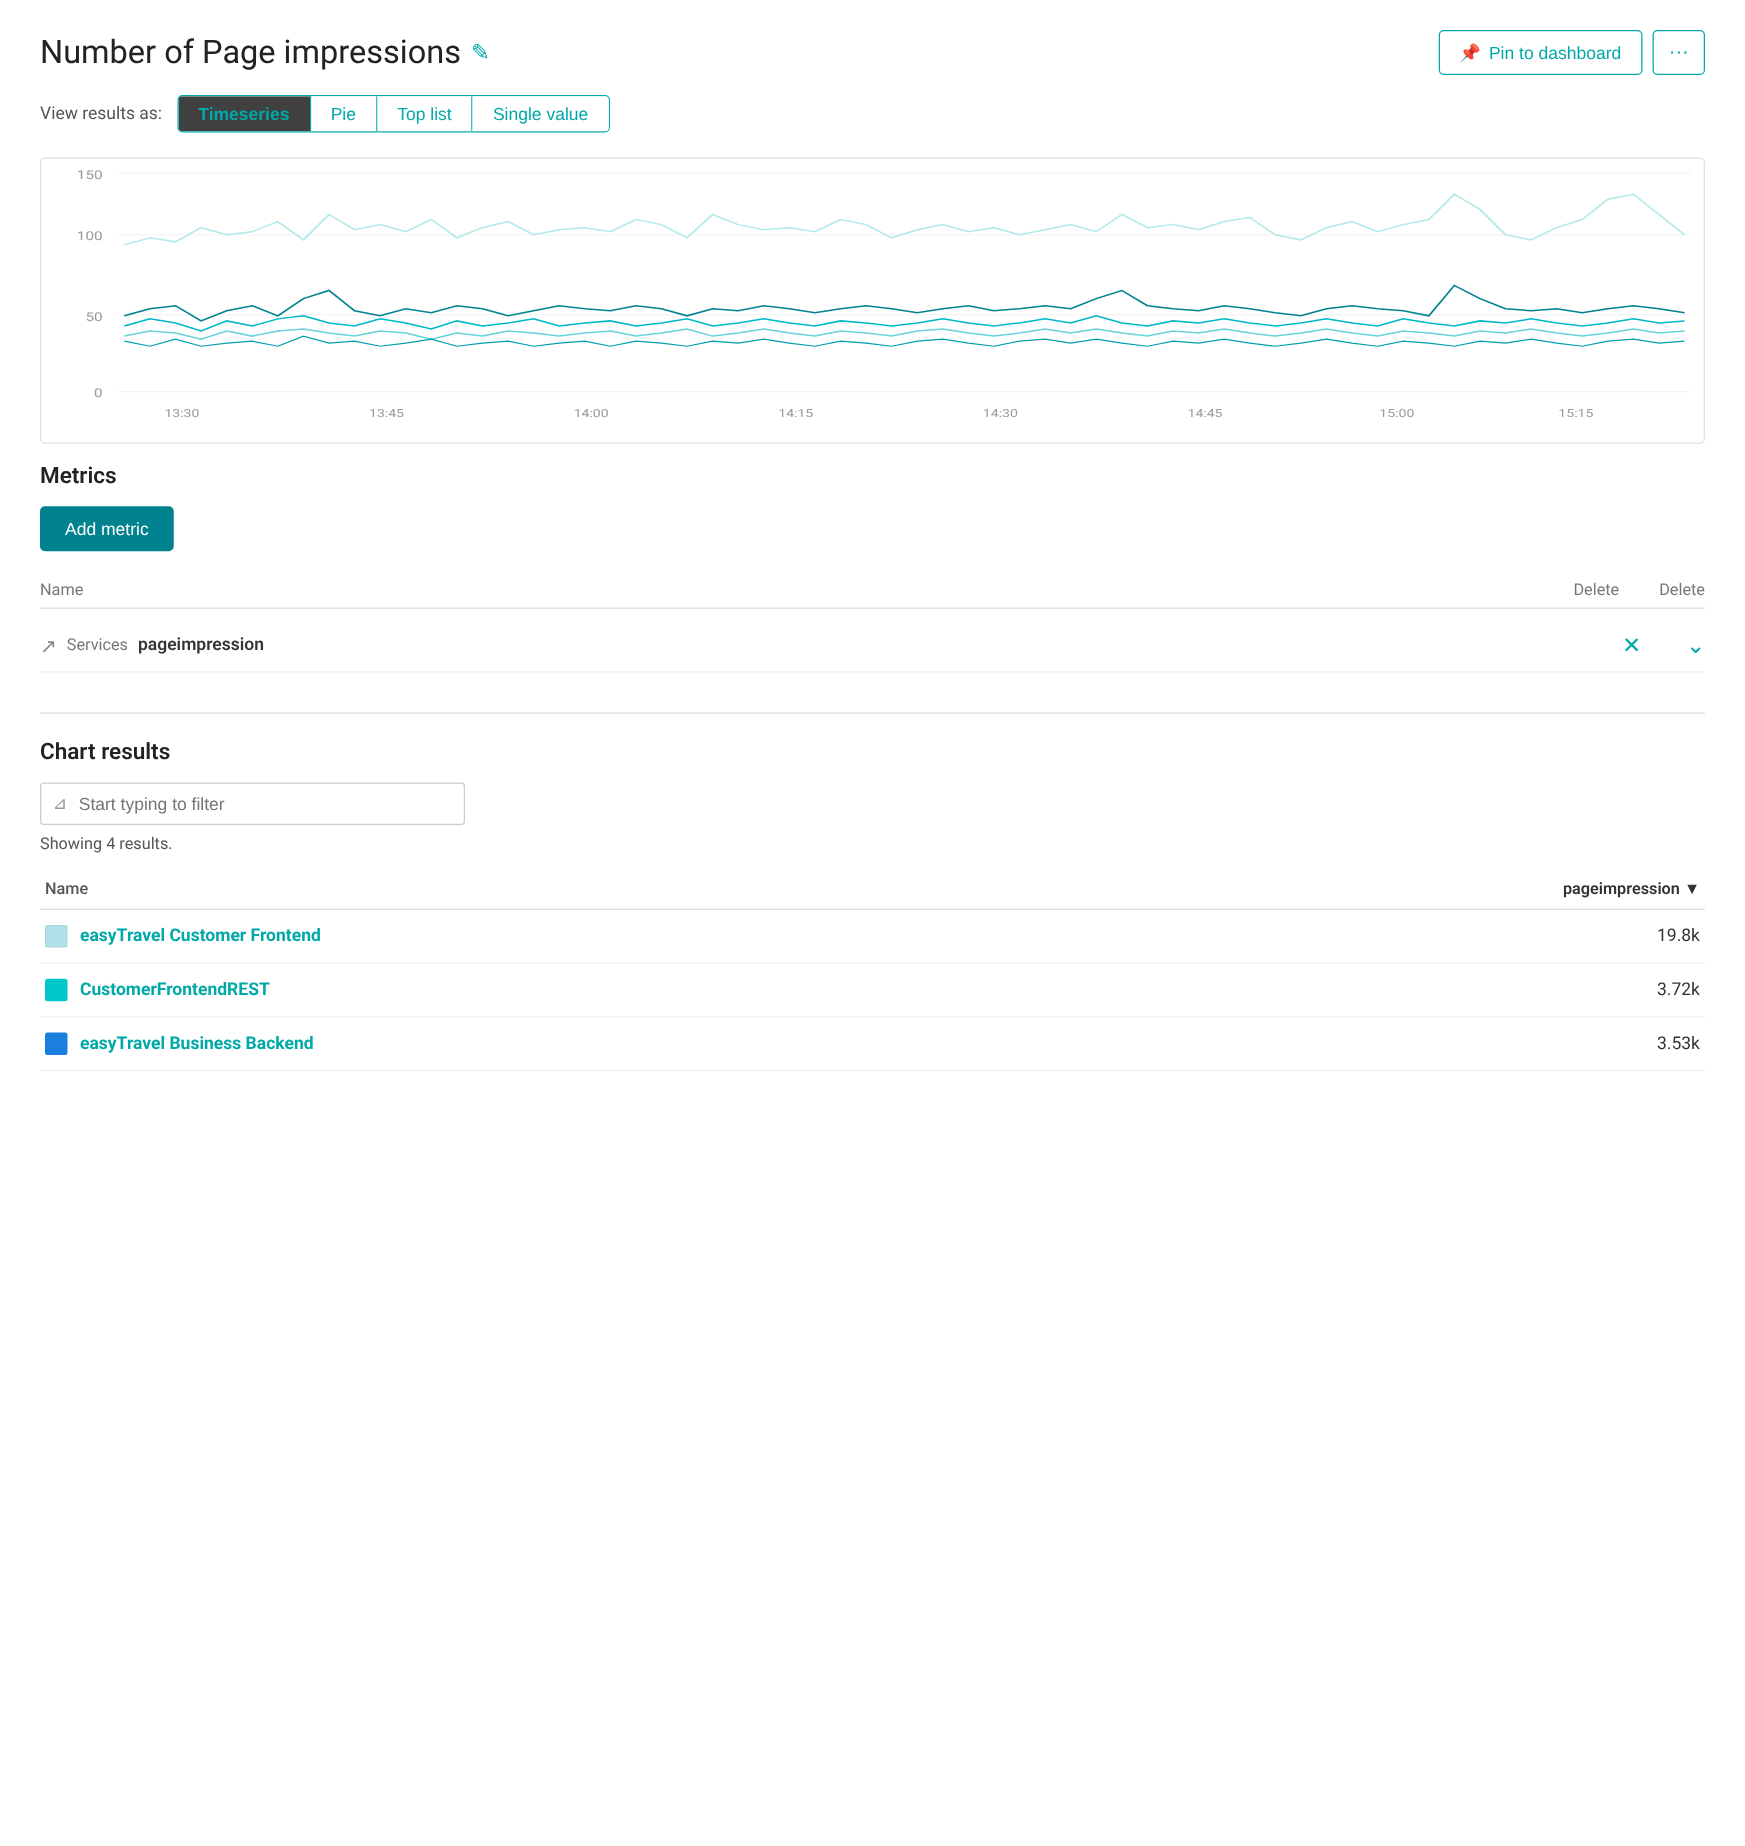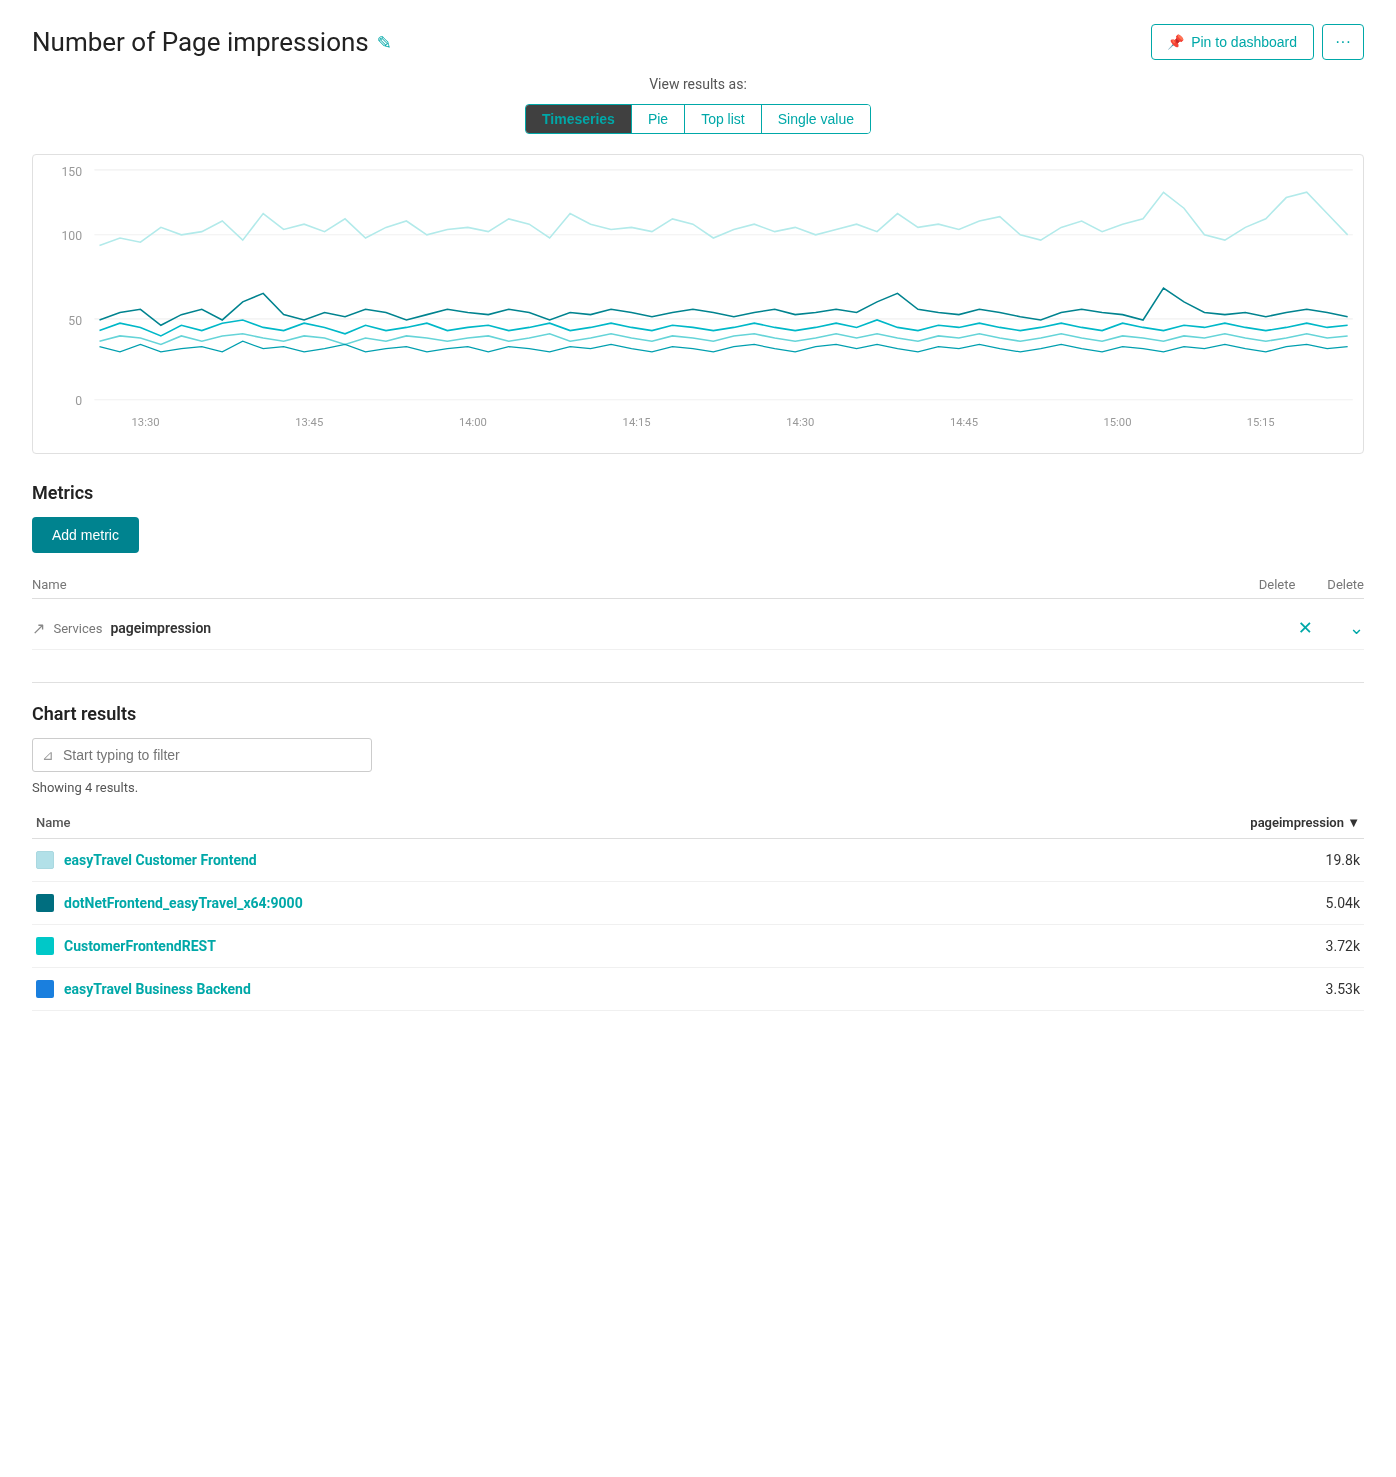--- a/index.html
+++ b/index.html
@@ -59,21 +59,20 @@
       border-radius: 4px;
       cursor: pointer;
       font-size: 16px;
     }
 
     .view-results-row {
       display: flex;
       align-items: center;
       gap: 12px;
       margin-bottom: 20px;
-      flex-direction: column;
     }
 
     .view-label {
       font-size: 14px;
       color: #555;
     }
 
     .tab-group {
       display: flex;
       border: 1.5px solid #00a8a8;
@@ -96,24 +95,24 @@
     }
 
     .tab-btn.active {
       background: #404040;
       color: #00a8a8;
       font-weight: 700;
     }
 
     .chart-container {
       width: 100%;
-      height: 300px;
+      height: 229px;
       border: 1px solid #e0e0e0;
       border-radius: 4px;
-      margin-bottom: 28px;
+      margin-bottom: 15px;
       position: relative;
       overflow: hidden;
       background: #fff;
     }
 
     .chart-svg {
       width: 100%;
       height: 100%;
     }
 
@@ -436,29 +435,20 @@
           <div class="service-name-cell">
             <div class="color-swatch" style="background:#b2e0e8; border: 1px solid #aad8e0;"></div>
             <a class="service-link">easyTravel Customer Frontend</a>
           </div>
         </td>
         <td class="metric-val">19.8k</td>
       </tr>
       <tr>
         <td>
           <div class="service-name-cell">
-            <div class="color-swatch" style="background:#006e7f;"></div>
-            <a class="service-link">dotNetFrontend_easyTravel_x64:9000</a>
-          </div>
-        </td>
-        <td class="metric-val">5.04k</td>
-      </tr>
-      <tr>
-        <td>
-          <div class="service-name-cell">
             <div class="color-swatch" style="background:#00c8c8;"></div>
             <a class="service-link">CustomerFrontendREST</a>
           </div>
         </td>
         <td class="metric-val">3.72k</td>
       </tr>
       <tr>
         <td>
           <div class="service-name-cell">
             <div class="color-swatch" style="background:#1a7fde;"></div>

